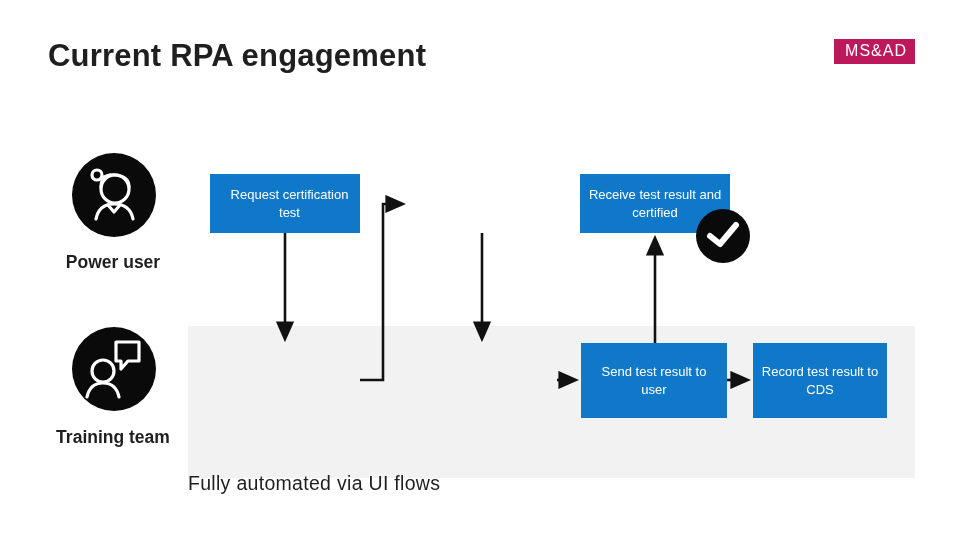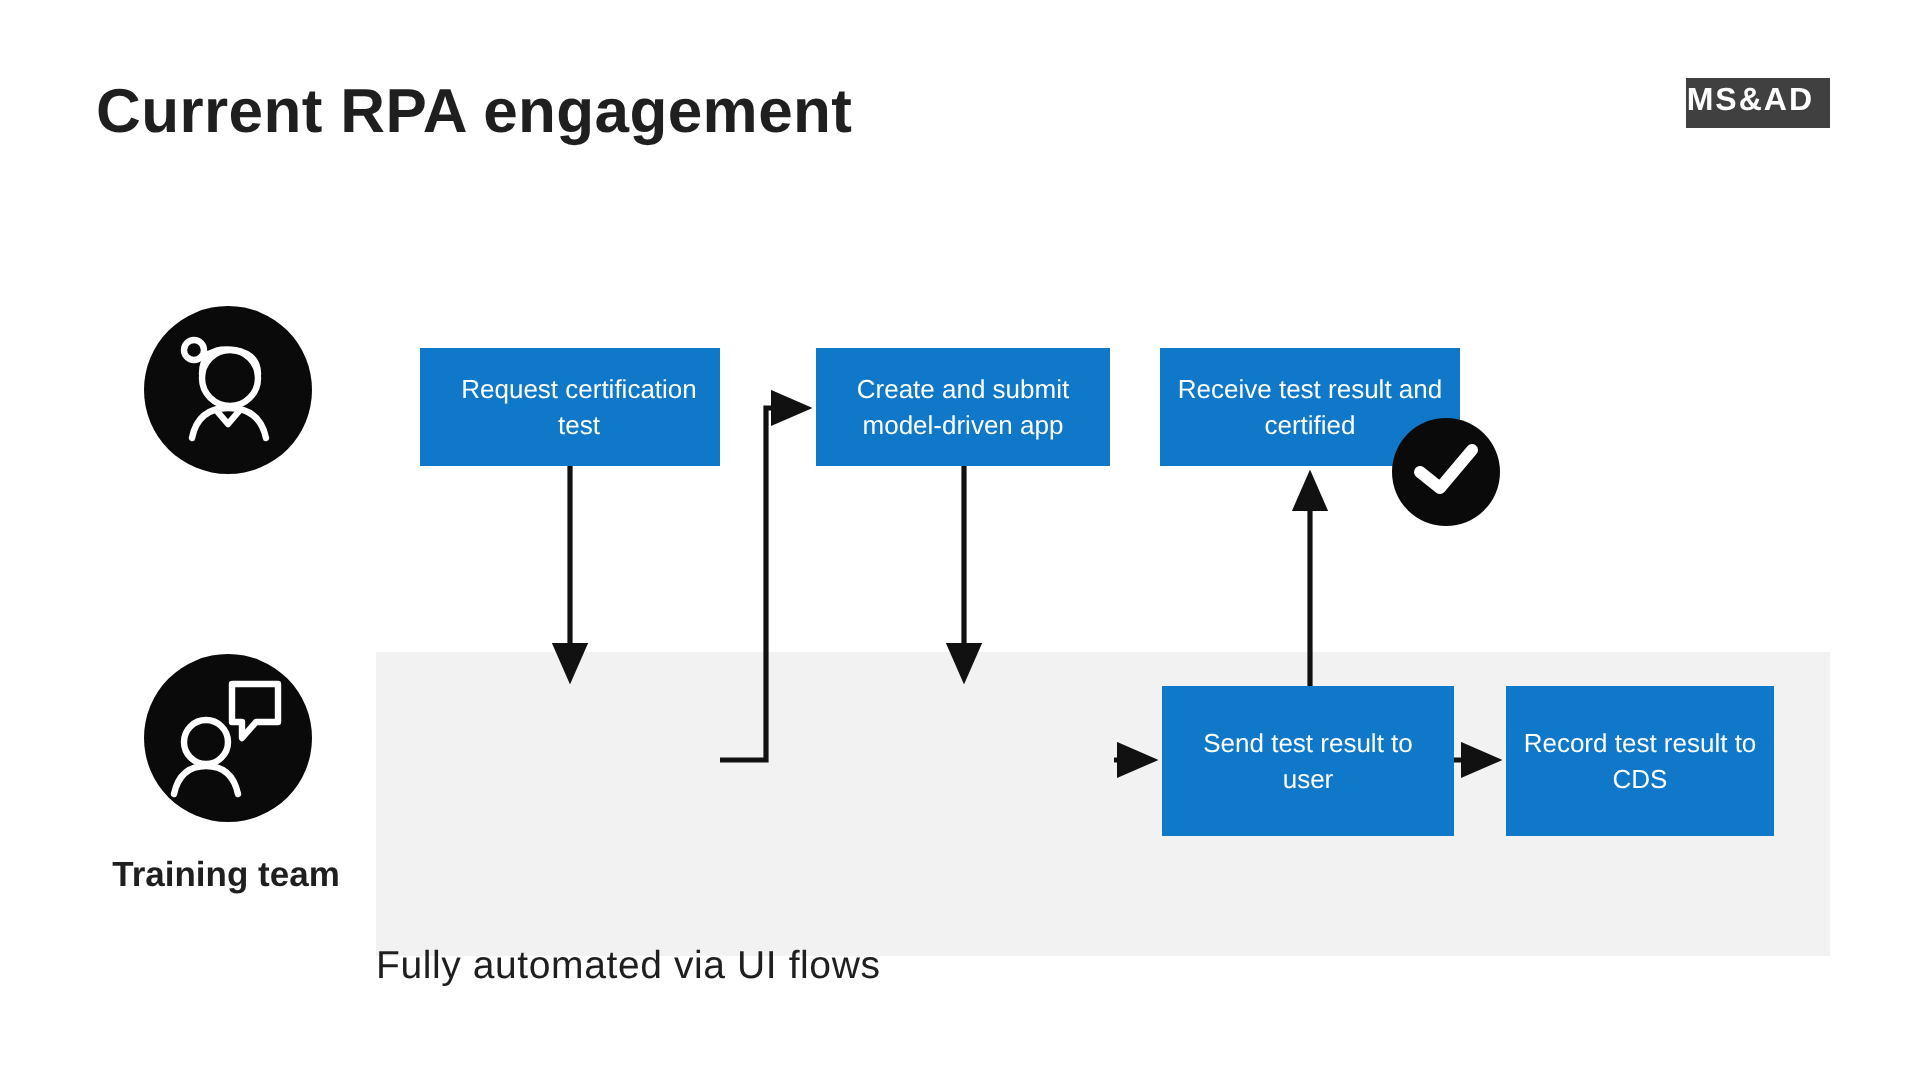--- a/index.html
+++ b/index.html
@@ -9,22 +9,22 @@
   }
   .page-title{
     position:absolute;left:48px;top:38px;margin:0;
     font-size:31px;font-weight:700;color:#1f1f1f;letter-spacing:.2px;
   }
   
   .logo{position:absolute;top:34px;right:45px;text-align:left;}
   .logo-company{font-size:21px;font-weight:700;color:#1c1c1c;letter-spacing:.2px;}
   .logo-row{display:flex;align-items:center;margin-top:5px;}
   .logo-badge{
-    background:#404040;color:#ffffff;font-weight:700;font-size:16px;
-    padding:3px 8px 4px 0;letter-spacing:1px;
+    background:#be185d;color:#ffffff;font-weight:400;font-size:16px;
+    padding:3px 8px 4px 11px;letter-spacing:1px;
   }
   .logo-group{
     margin-left:9px;color:#5f6f6d;font-size:15px;letter-spacing:2.5px;
     font-weight:400;
   }
   
   .band{position:absolute;left:188px;top:326px;width:727px;height:152px;background:#f2f2f2;}
   
   .actor-circle{
     position:absolute;width:84px;height:84px;border-radius:50%;background:#0a0a0a;
@@ -84,37 +84,35 @@
       <svg width="84" height="84" viewBox="0 0 84 84" fill="none" stroke="#ffffff" stroke-width="3.2" stroke-linecap="round" stroke-linejoin="round">
         <circle cx="25" cy="24" r="5"></circle>
         <circle cx="43" cy="38" r="14"></circle>
         <path d="M29,36 Q29,22 45,24 Q57,26 57,36"></path>
         <path d="M29,27 L38,24"></path>
         <path d="M24,68 Q27,53 42,53 Q58,53 61,68"></path>
         <path d="M36,54 L42,61 L48,54"></path>
       </svg>
     </span>
   </div>
+  <div class="actor-label power">Power user</div>
 
   <div class="actor-circle training">
     <span>
       <svg width="84" height="84" viewBox="0 0 84 84" fill="none" stroke="#ffffff" stroke-width="3.2" stroke-linecap="round" stroke-linejoin="round">
         <circle cx="31" cy="46" r="11"></circle>
         <path d="M15,72 Q18,58 31,58 Q44,58 47,72"></path>
         <path d="M44,17 h23 v19 h-11 l-7,8 v-8 h-5 z"></path>
       </svg>
     </span>
   </div>
   <div class="actor-label training">Training team</div>
 
   <div class="box b11">
     <span>Request certification test</span>
-  </div>
-  <div class="box b12">
-    <span>Create and submit model-driven app</span>
   </div>
   <div class="box b13">
     <span>Receive test result and certified</span>
   </div>
   <div class="box b23">
     <span>Send test result to user</span>
   </div>
   <div class="box b24">
     <span>Record test result to CDS</span>
   </div>

